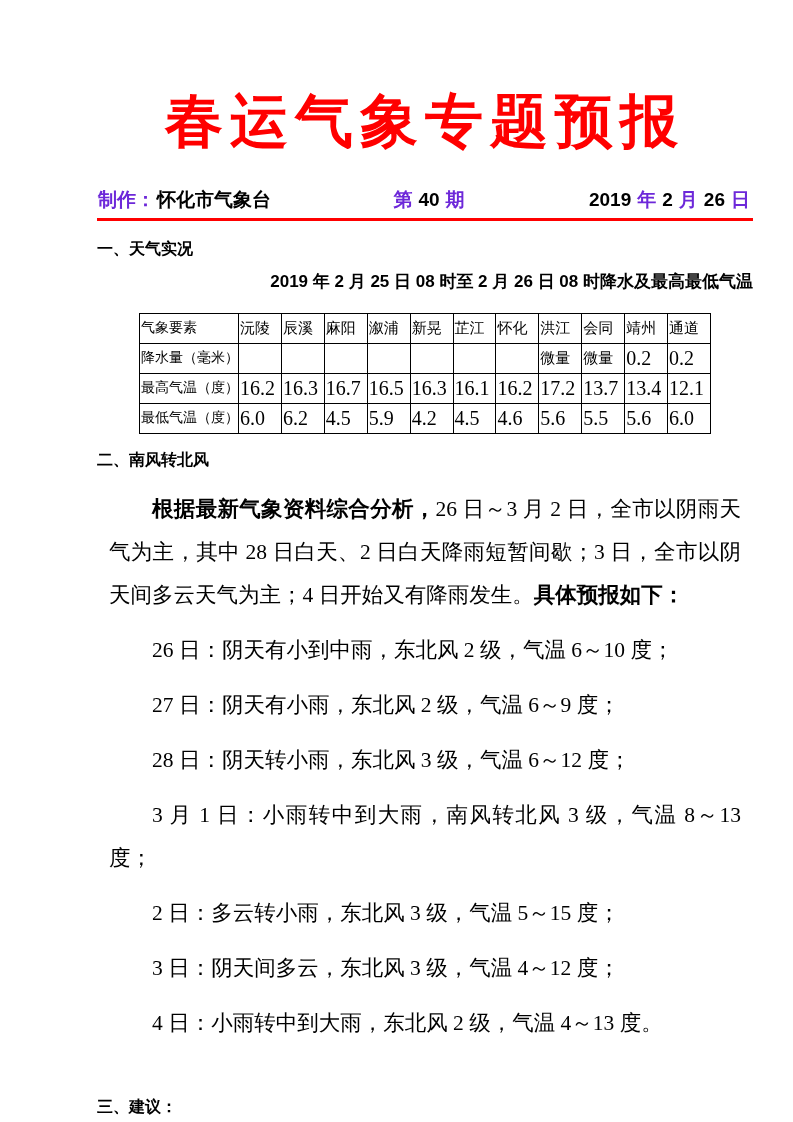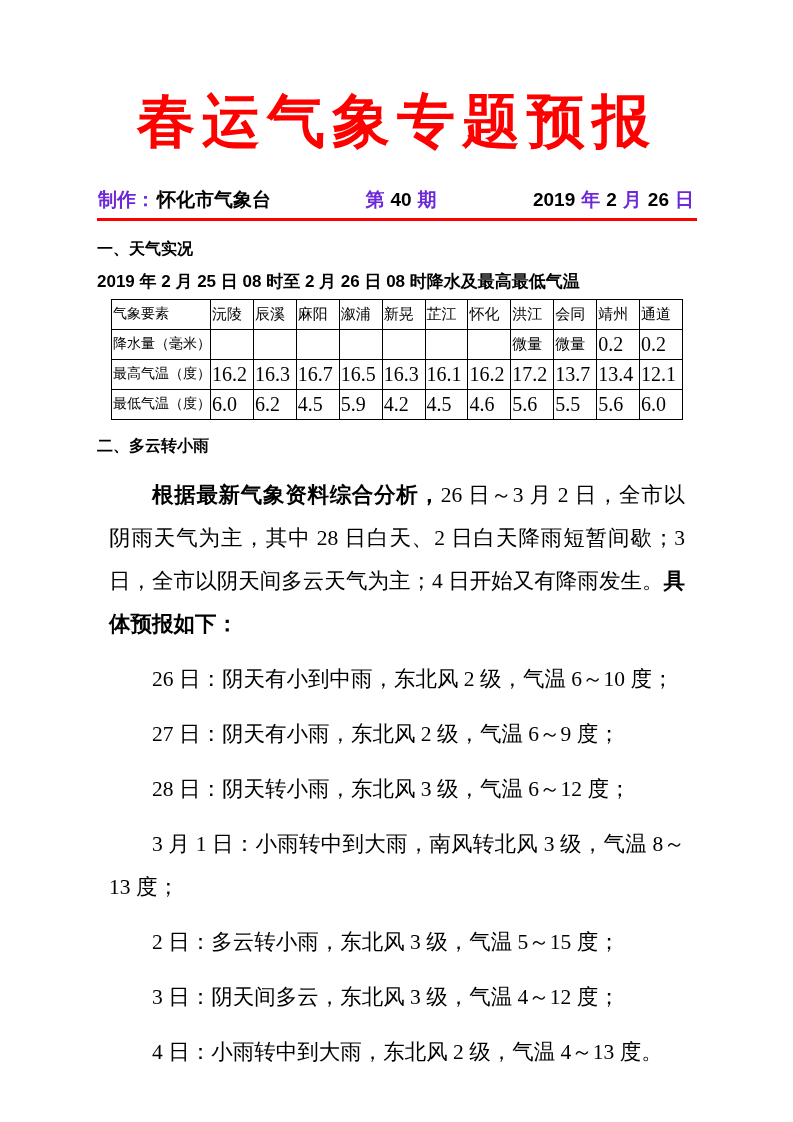--- a/index.html
+++ b/index.html
@@ -3,21 +3,21 @@
 <meta charset="utf-8">
 <style>
   html, body { margin: 0; padding: 0; background: #ffffff; }
   .page {
     position: relative;
     width: 793px;
     height: 1122px;
     margin: 0 auto;
     background: #ffffff;
     box-sizing: border-box;
-    padding: 84px 96px 0 97px;
+    padding: 84px 40px 0 97px;
     font-family: "Liberation Serif", "DejaVu Serif", serif;
     color: #000000;
     overflow: hidden;
   }
   .doc-title {
     margin: 0 0 26px 0;
     text-align: center;
     color: #ff0000;
     font-size: 58px;
     line-height: 1.32;
@@ -43,25 +43,25 @@
     margin: 5px 0 12px 0;
   }
   .sec-heading {
     font-family: "Liberation Sans", "DejaVu Sans", sans-serif;
     font-size: 16px;
     font-weight: bold;
     margin: 0 0 4px 0;
     line-height: 32px;
   }
   .table-title {
-    text-align: left;
+    text-align: right;
     font-weight: bold;
     font-size: 17px;
     line-height: 26px;
-    margin: 0 0 4px 0;
+    margin: 0 0 18px 0;
     font-family: "Liberation Sans", "DejaVu Sans", sans-serif;
   }
   table.obs {
     border-collapse: collapse;
     margin: 2px auto 10px auto;
     table-layout: fixed;
     width: 572px;
   }
   table.obs th, table.obs td {
     border: 1px solid #000000;
@@ -165,21 +165,21 @@
       <td class="num">4.5</td>
       <td class="num">4.6</td>
       <td class="num">5.6</td>
       <td class="num">5.5</td>
       <td class="num">5.6</td>
       <td class="num">6.0</td>
     </tr>
   </tbody>
     </table>
 
-  <h2 class="sec-heading">二、多云转小雨</h2>
+  <h2 class="sec-heading">二、南风转北风</h2>
 
   <p class="body-text indent"><span class="intro-bold">根据最新气象资料综合分析，</span><span>26 日～3 月 2 日，全市以阴雨天气为主，其中 28 日白天、2 日白天降雨短暂间歇；3 日，全市以阴天间多云天气为主；4 日开始又有降雨发生。</span><span class="intro-bold">具体预报如下：</span></p>
 
   <p class="body-text indent">26 日：阴天有小到中雨，东北风 2 级，气温 6～10 度；</p>
   <p class="body-text indent">27 日：阴天有小雨，东北风 2 级，气温 6～9 度；</p>
   <p class="body-text indent">28 日：阴天转小雨，东北风 3 级，气温 6～12 度；</p>
   <p class="body-text indent">3 月 1 日：小雨转中到大雨，南风转北风 3 级，气温 8～13 度；</p>
   <p class="body-text indent">2 日：多云转小雨，东北风 3 级，气温 5～15 度；</p>
   <p class="body-text indent">3 日：阴天间多云，东北风 3 级，气温 4～12 度；</p>
   <p class="body-text indent">4 日：小雨转中到大雨，东北风 2 级，气温 4～13 度。</p>

